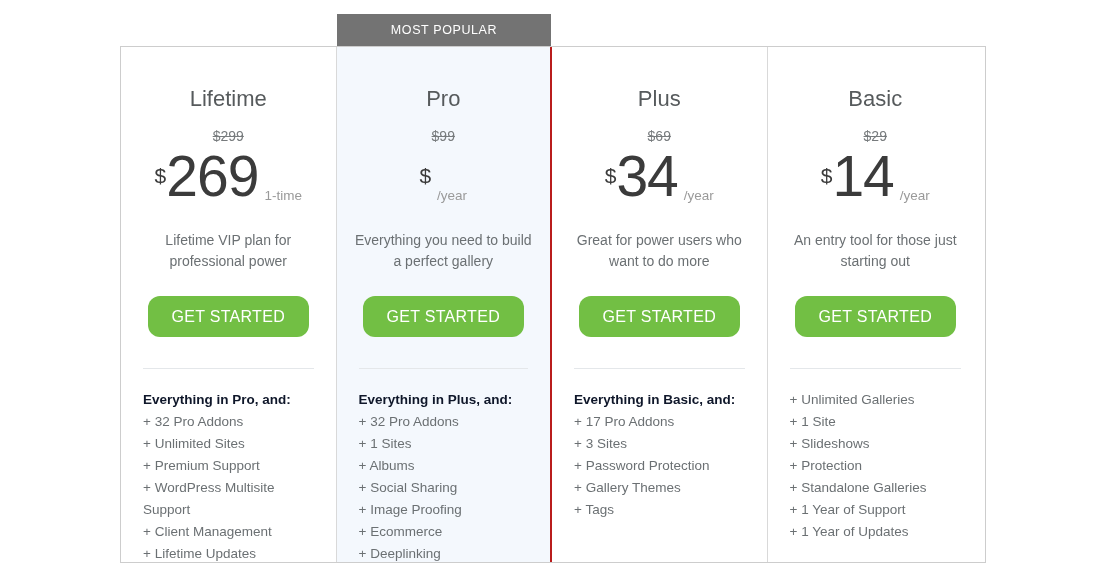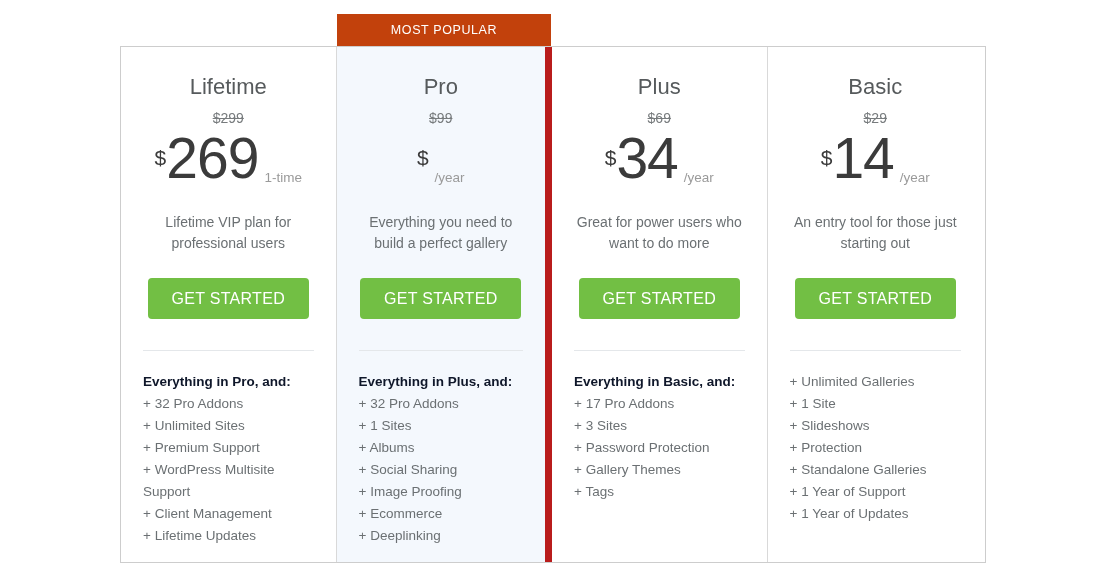--- a/index.html
+++ b/index.html
@@ -23,21 +23,21 @@
     height: 549px;
   }
 
   
   .popular-banner {
     position: absolute;
     left: 217px;
     top: 0px;
     width: 214px;
     height: 32px;
-    background: #c2410c;
+    background: #737373;
     color: #ffffff;
     font-size: 12.5px;
     letter-spacing: 0.6px;
     display: flex;
     align-items: center;
     justify-content: center;
     box-sizing: border-box;
     z-index: 5;
   }
 
@@ -59,29 +59,29 @@
     box-sizing: border-box;
     border-right: 1px solid #d9d9d9;
     background: #ffffff;
     position: relative;
     padding: 0;
   }
   .plan:last-child { border-right: none; }
 
   .plan.featured {
     background: #f4f8fd;
-    border-right: 7px solid #b91c1c;
+    border-right: 2px solid #b91c1c;
   }
 
   .plan-title {
     text-align: center;
     font-size: 22px;
     color: #565a5c;
     font-weight: normal;
-    margin: 4px;
+    margin: 16px;
     padding-top: 23px;
     line-height: 26px;
   }
 
   .old-price {
     text-align: center;
     font-size: 14px;
     color: #777b7d;
     text-decoration: line-through;
     margin-top: 10px;
@@ -130,21 +130,21 @@
     text-align: center;
     margin-top: 24px;
   }
   .cta-button {
     display: inline-block;
     background: #72bf44;
     color: #ffffff;
     font-size: 16px;
     letter-spacing: 0.3px;
     border: none;
-    border-radius: 4px;
+    border-radius: 12px;
     padding: 0;
     width: 161px;
     height: 41px;
     line-height: 41px;
     text-align: center;
     cursor: pointer;
     font-family: "Liberation Sans", sans-serif;
   }
 
   .divider {
@@ -177,21 +177,21 @@
 
   <div class="plans">
       <div class="plan">
         <div class="plan-title">Lifetime</div>
         <div class="old-price">$299</div>
         <div class="price-row">
           <span class="currency">$</span>
           <span class="amount">269</span>
           <span class="period">1-time</span>
         </div>
-        <div class="plan-desc">Lifetime VIP plan for professional users</div>
+        <div class="plan-desc">Lifetime VIP plan for professional power</div>
         <div class="cta-wrap"><button class="cta-button">GET STARTED</button></div>
         <div class="divider"></div>
         <ul class="features">
           <li class="heading">Everything in Pro, and:</li>
           <li>+ 32 Pro Addons</li>
           <li>+ Unlimited Sites</li>
           <li>+ Premium Support</li>
           <li>+ WordPress Multisite Support</li>
           <li>+ Client Management</li>
           <li>+ Lifetime Updates</li>

